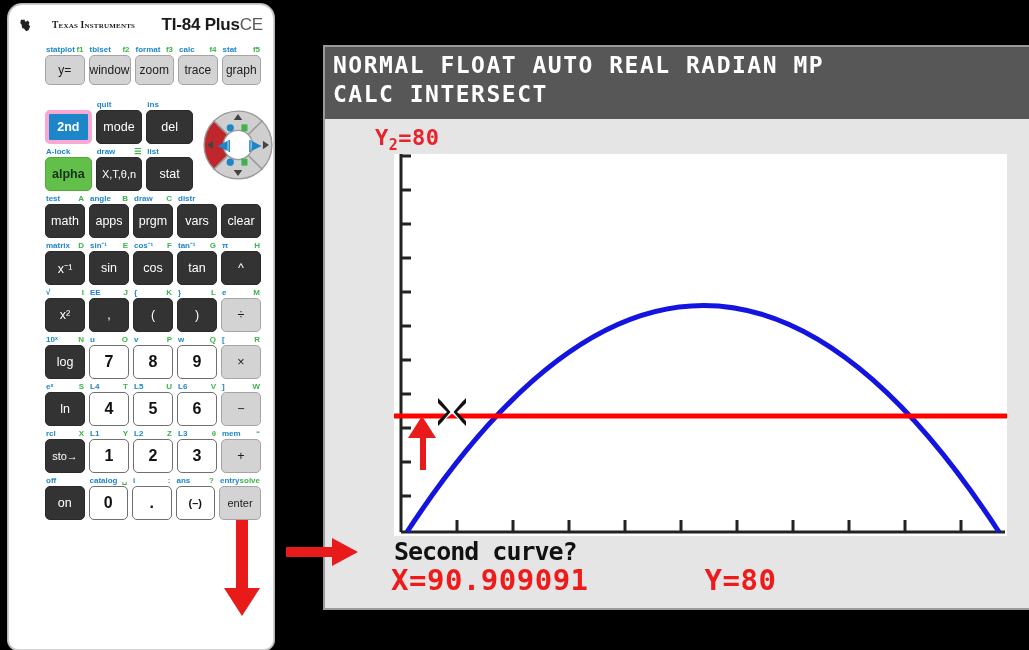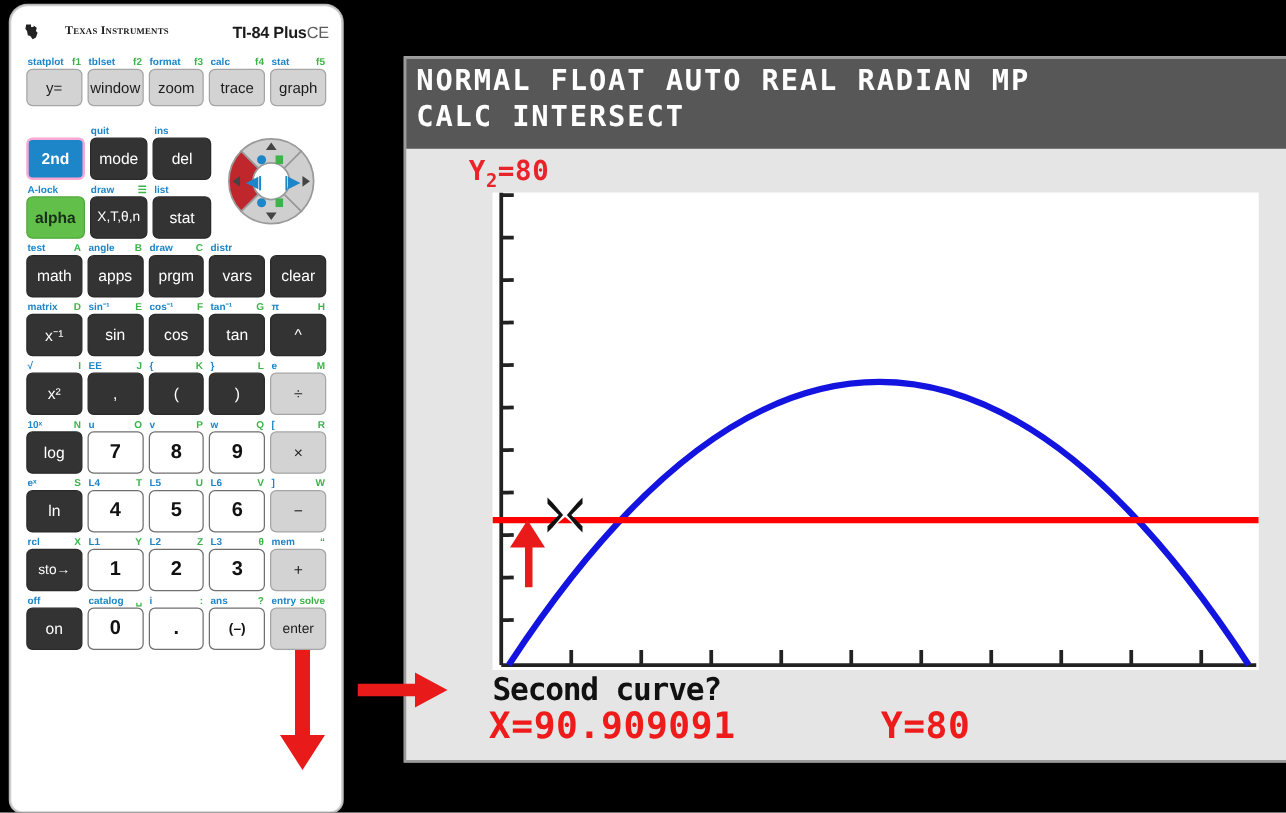--- a/index.html
+++ b/index.html
@@ -32,26 +32,26 @@
   .ti-state { width: 13px; height: 13px; }
   .ti-name {
     font-family: "Liberation Serif", serif;
     font-size: 9.5px;
     font-variant: small-caps;
     font-weight: bold;
     letter-spacing: .2px;
     color: #1a1a1a;
   }
   .model {
-    font-size: 13px; color: #1a1a1a; letter-spacing: -.2px;
+    font-size: 17px; color: #1a1a1a; letter-spacing: -.2px;
   }
   .model b { font-weight: bold; }
   .model span { font-weight: normal; color: #5a5a5a; }
 
-  #keypad { padding: 4px 10px 8px 10px; }
+  #keypad { padding: 4px 10px 8px 10px; margin-left: 24px; }
   .krow { display: flex; margin-bottom: 1px; }
   .kcell { flex: 1; display: flex; flex-direction: column; }
 
   .secondrow {
     height: 12px;
     display: flex; align-items: flex-end;
     padding: 0 3px 1px 3px;
     justify-content: space-between;
     white-space: nowrap;
   }
@@ -64,21 +64,21 @@
     height: 34px;
     border-radius: 5px;
     display: flex; align-items: center; justify-content: center;
     font-size: 12.5px;
     font-weight: 500;
     user-select: none;
   }
   .key.dark  { background: #333333; color: #ffffff; border: 1px solid #2a2a2a; }
   .key.lightgray { background: #d3d3d3; color: #1c1c1c; border: 1px solid #a5a5a5; }
   .key.white { background: #ffffff; color: #111111; border: 1.5px solid #6f6f6f; font-size: 16px; font-weight: bold; }
-  .key.blue  { background: #1d86c8; color: #ffffff; border: 2px solid #f9a8d4; font-weight: bold; }
+  .key.blue  { background: #1d86c8; color: #ffffff; border: 4px solid #f9a8d4; font-weight: bold; }
   .key.green { background: #62c04a; color: #18301a; border: 1px solid #52a83d; font-weight: bold; }
   .key.fn    { background: #d3d3d3; color: #1c1c1c; border: 1px solid #a5a5a5; height: 30px; font-size: 12px; }
   .key.small { font-size: 11px; }
 
   
   #fnrow .key { height: 30px; }
 
   
   #row-2nd { display: flex; align-items: flex-start; }
   #row-2nd .leftcols { display: flex; flex: 0 0 152px; flex-direction: column; }

